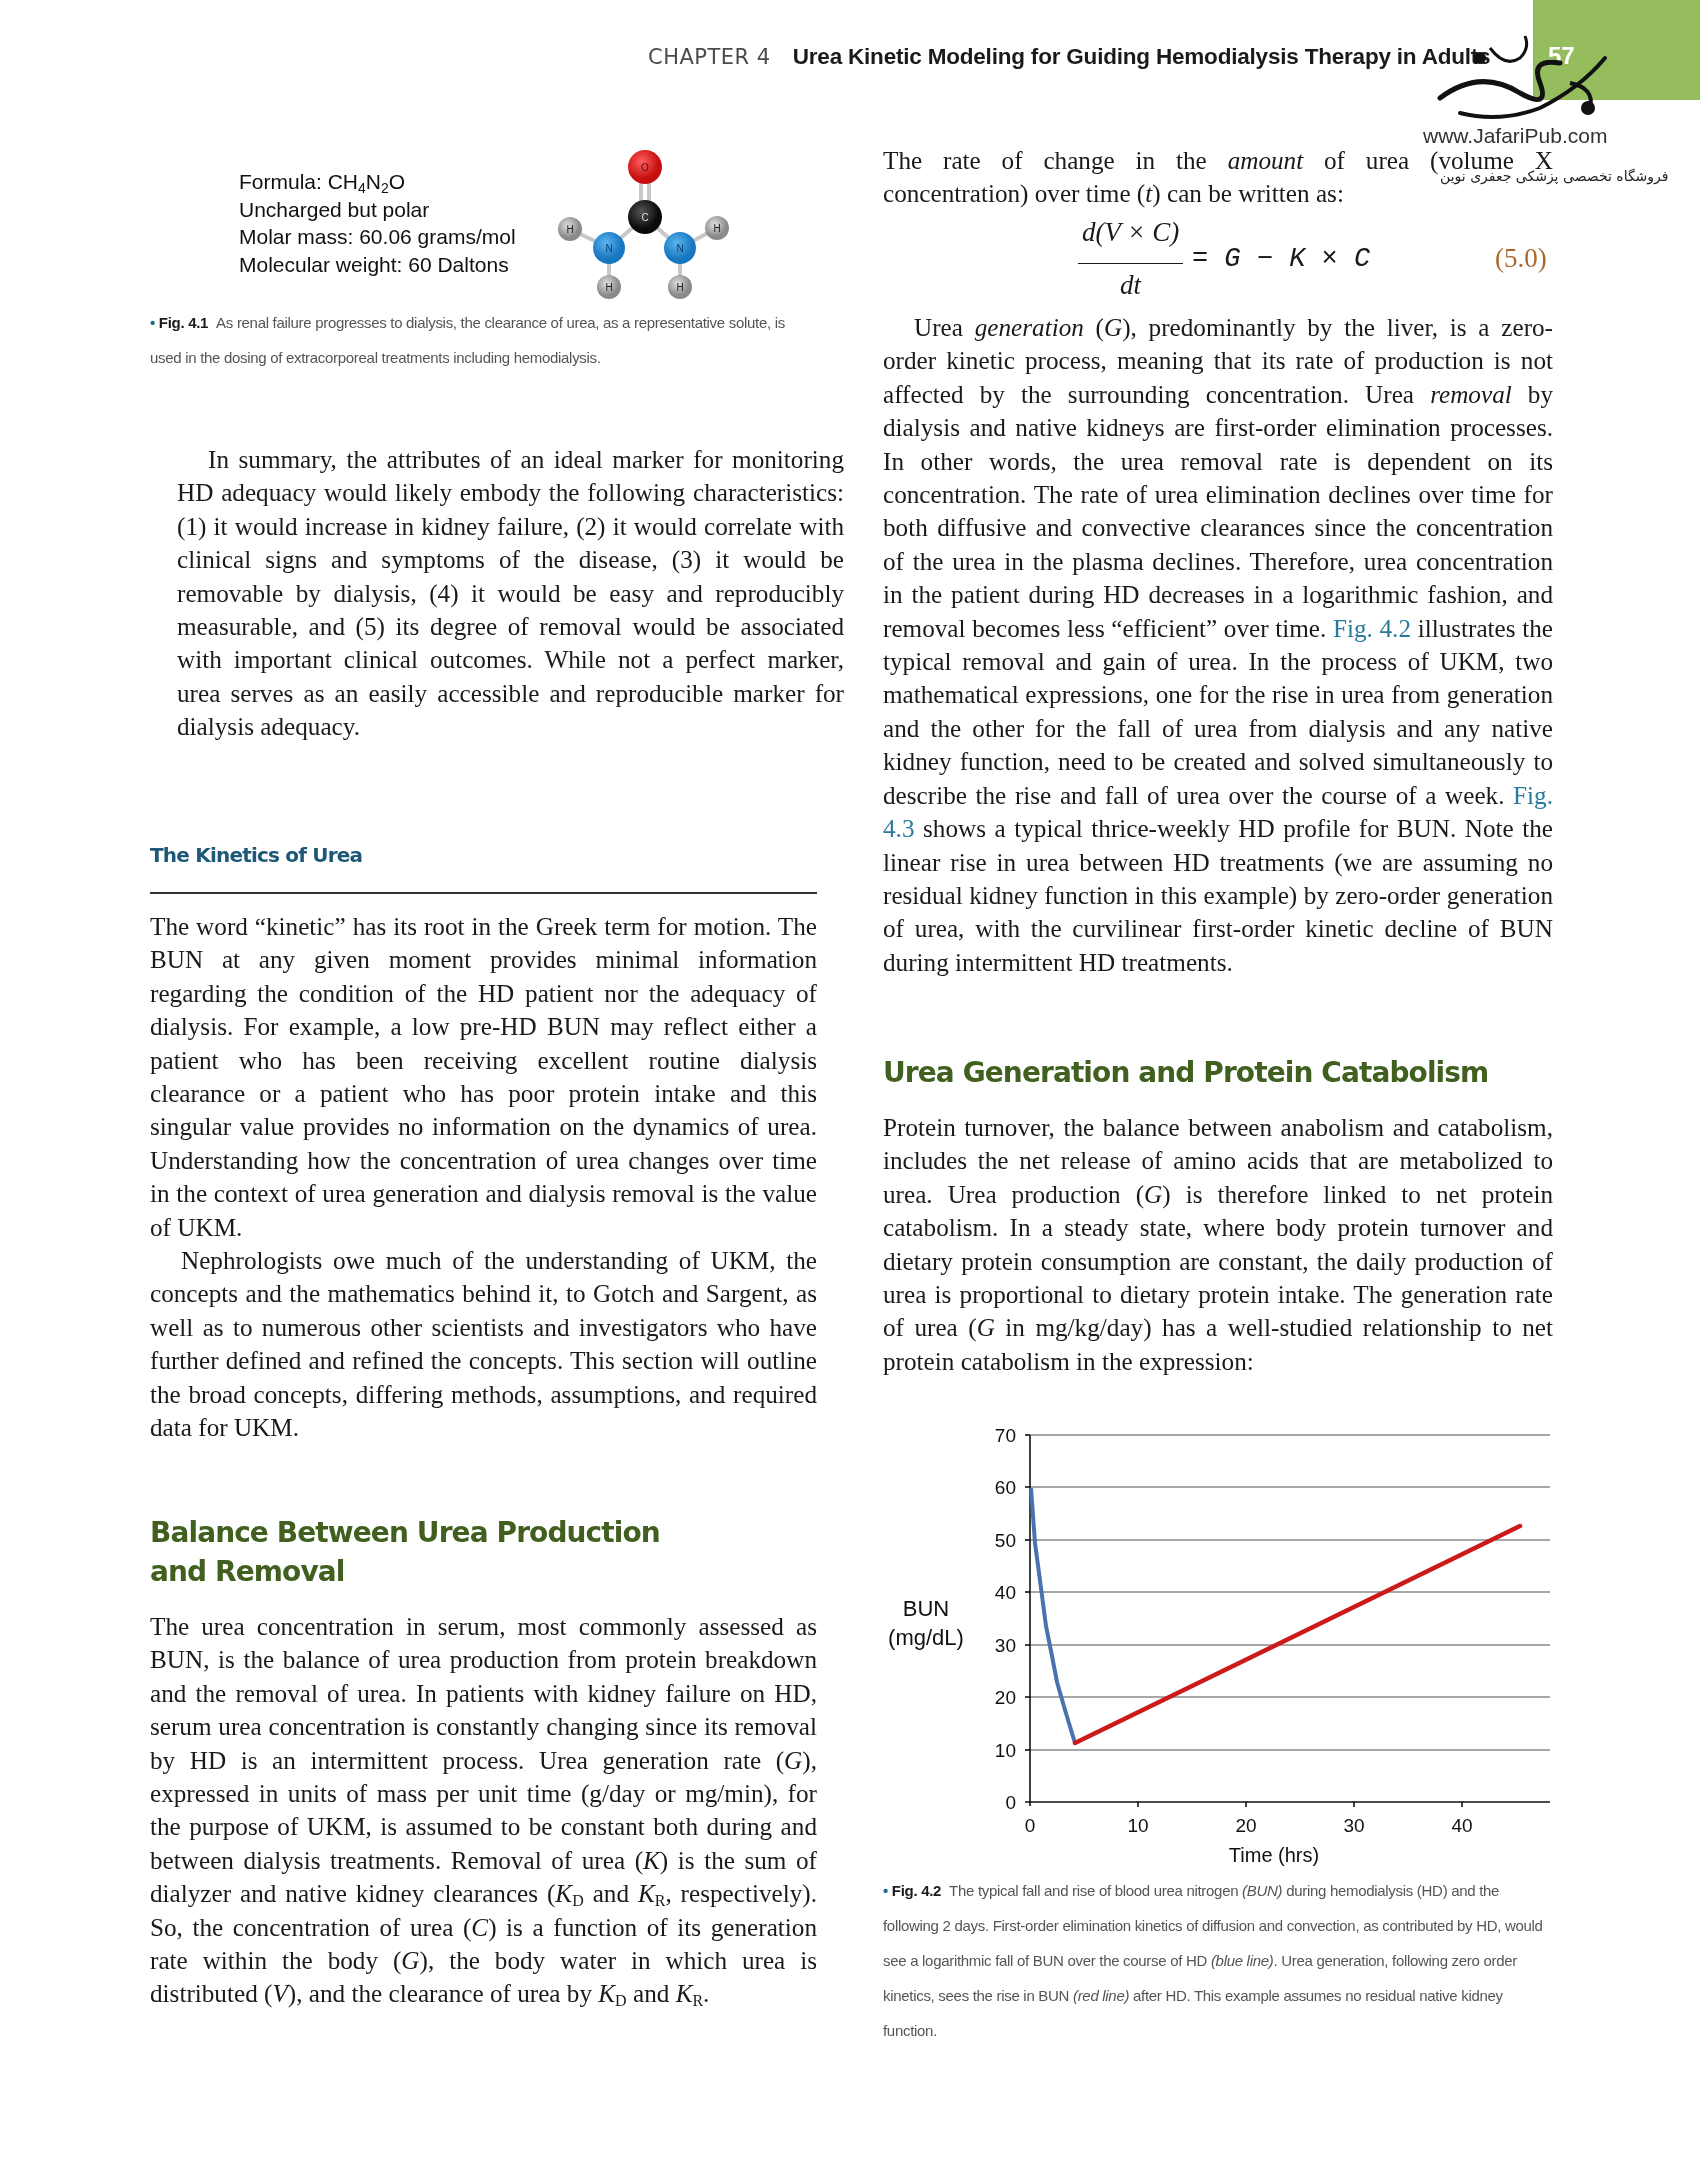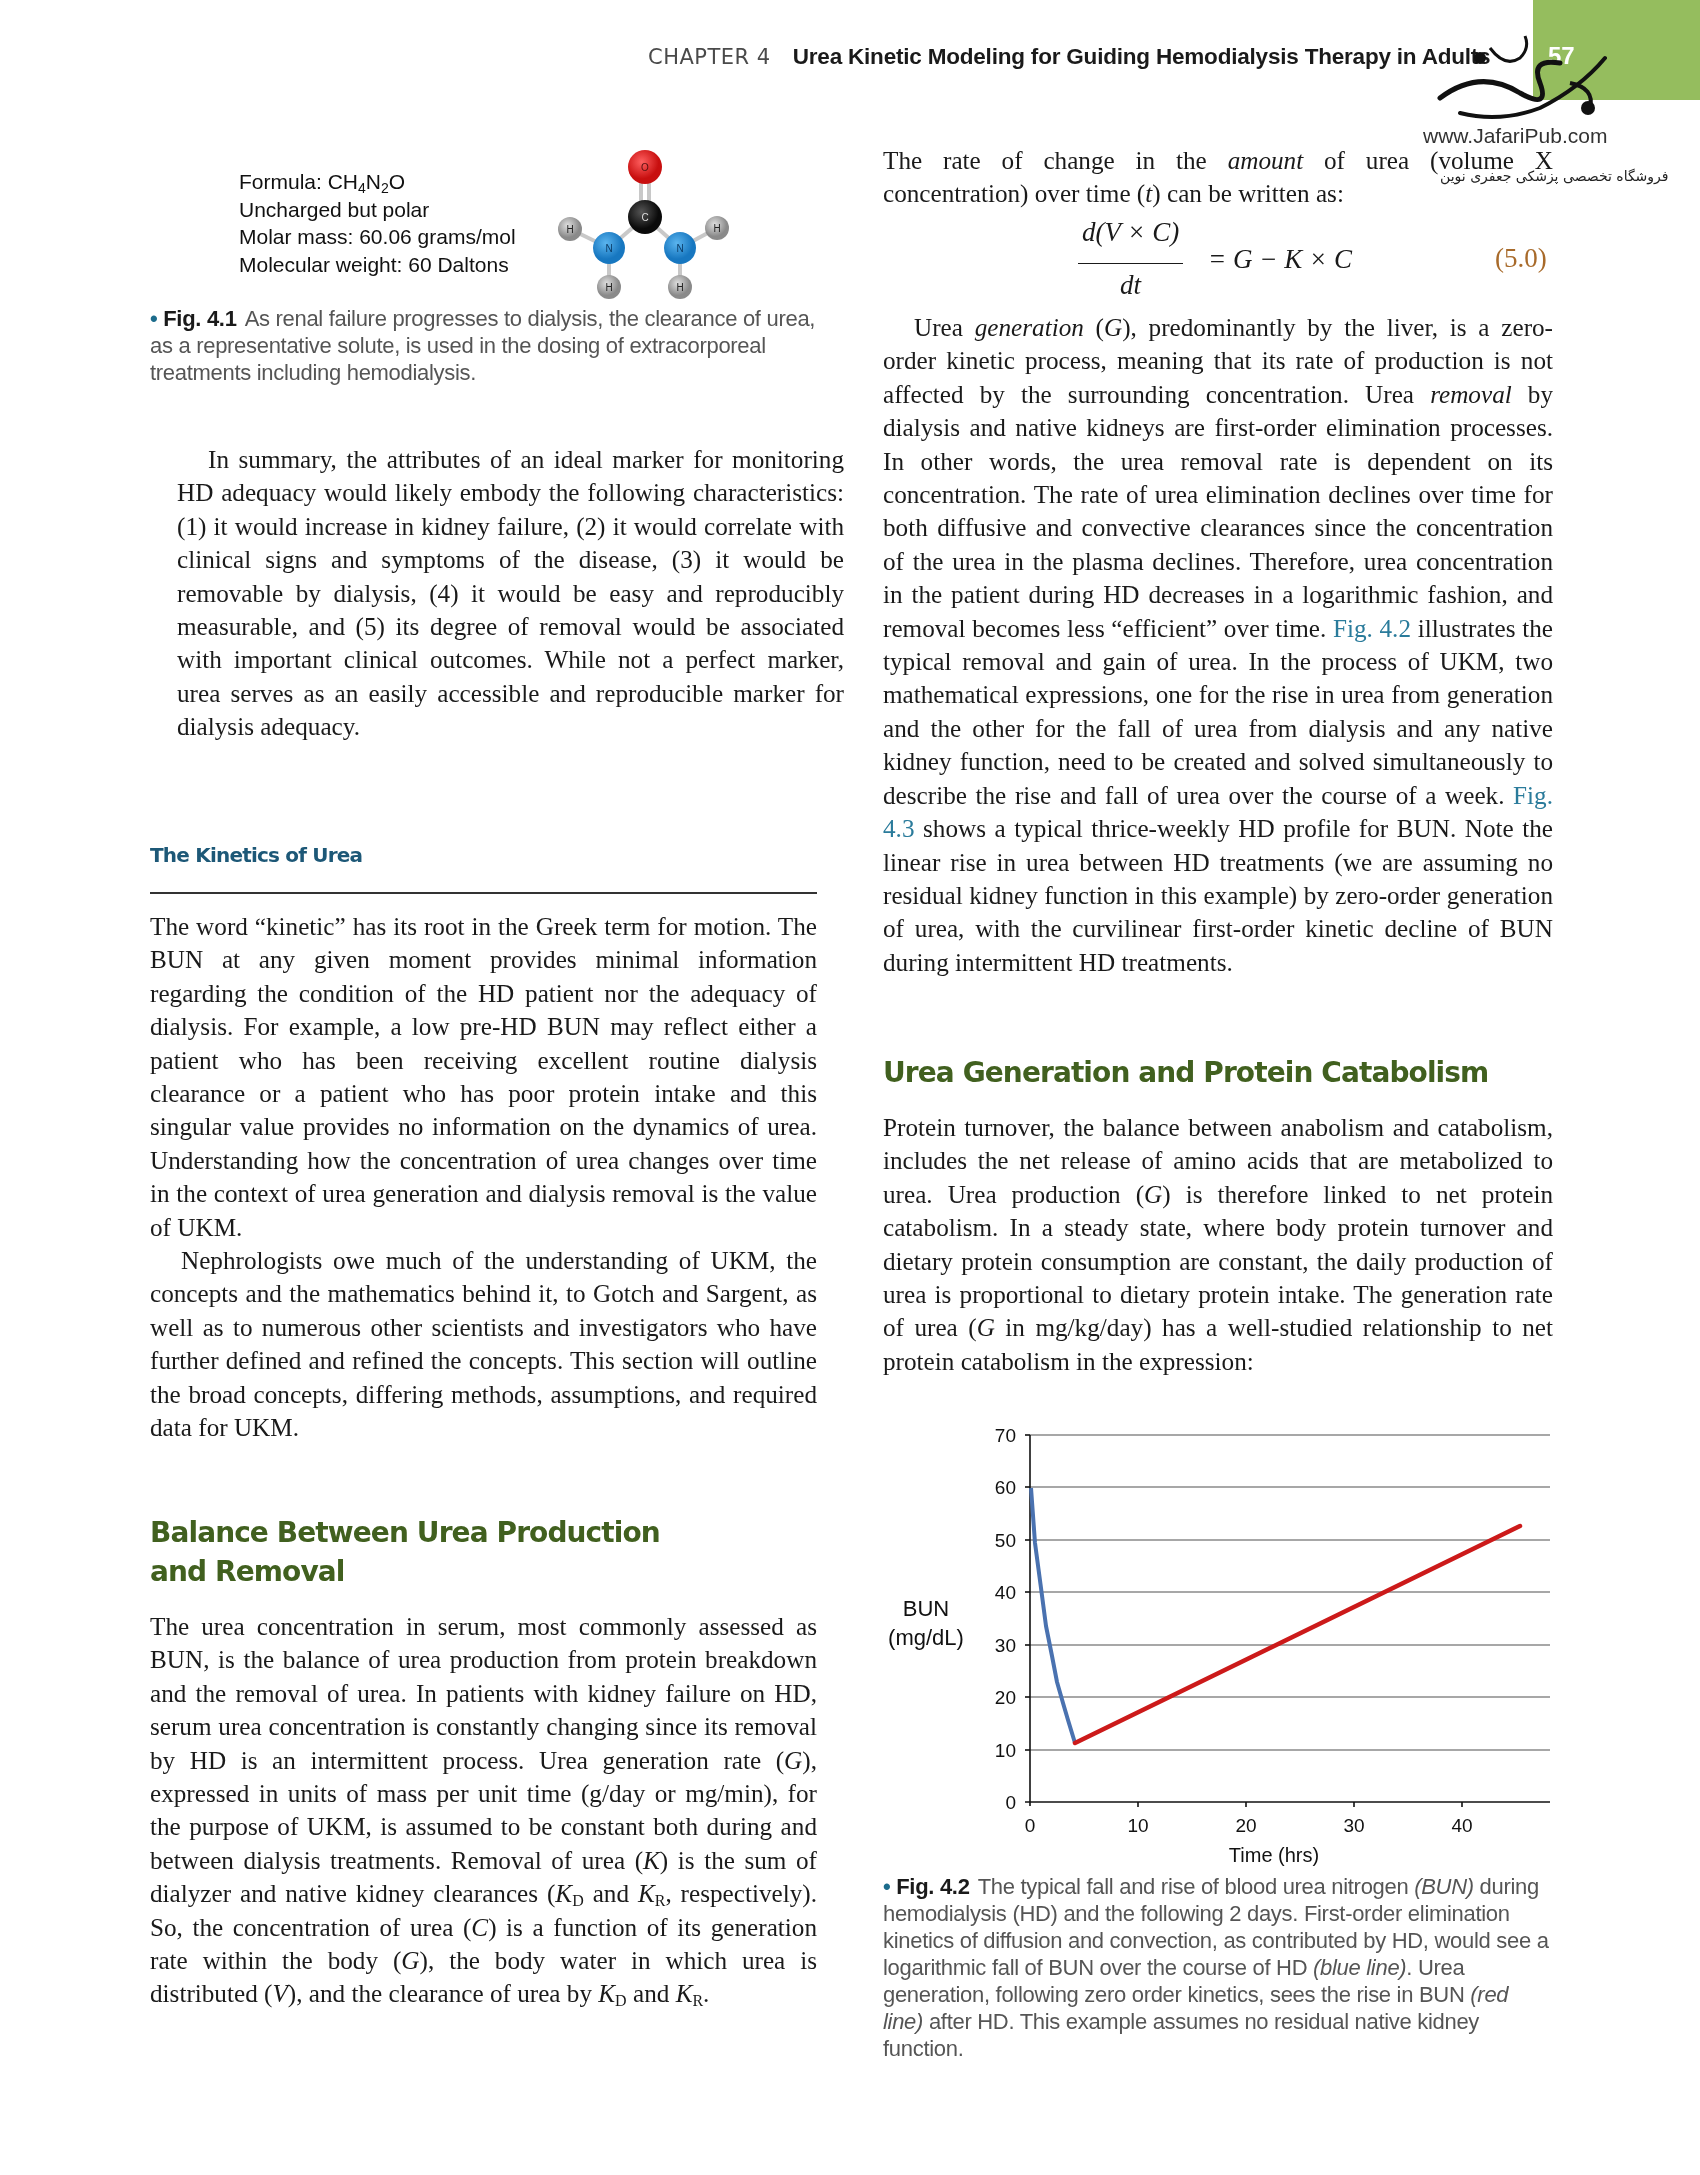--- a/index.html
+++ b/index.html
@@ -10,21 +10,21 @@
   .page-box { left:1533px; top:0; width:167px; height:100px; background:#95bd5e; }
   .page-num { left:1548px; top:42px; font-family:"Liberation Sans", sans-serif; font-weight:bold; font-size:24px; color:#ffffff; }
   .wm-logo { left:1420px; top:28px; width:200px; height:100px; }
   .wm-url { left:1423px; top:124px; font-family:"Liberation Sans", sans-serif; font-size:21px; color:#333; }
   .wm-fa { left:1440px; top:168px; font-family:"DejaVu Sans", sans-serif; font-size:14px; color:#222; direction:rtl; white-space:nowrap; }
 
   .mol-text { left:239px; top:168px; font-family:"Liberation Sans", sans-serif; font-size:21px; line-height:27.5px; color:#111; }
   .mol-text sub { font-size:14px; vertical-align:-4px; line-height:0; }
   .mol-svg { left:540px; top:140px; width:220px; height:170px; }
 
-  .caption { font-family:"Liberation Sans", sans-serif; font-size:22px; line-height:27px; color:#555; letter-spacing:-0.3px; }
+  .caption { font-family:"Liberation Sans", sans-serif; font-size:15px; line-height:35px; color:#555; letter-spacing:-0.3px; }
   .caption .bullet { color:#1c6c8c; font-weight:bold; }
   .caption .figlbl { color:#1a1a1a; font-weight:bold; font-family:"Liberation Sans", sans-serif; margin-right:8px; }
   .caption i { font-style:italic; }
 
   .body-text { font-size:25.2px; line-height:33.4px; text-align:justify; color:#1a1a1a; }
   .body-text p { margin:0; }
   .indent { text-indent:31px; }
   .link { color:#2a7b9b; }
   sub.k { font-size:16px; vertical-align:-4px; line-height:0; }
 
@@ -155,21 +155,21 @@
 
 <div class="abs body-text" style="left:883px; top:144px; width:670px;">
   <p><span>The rate of change in the </span><i>amount</i><span> of urea (volume X concentration) over time (</span><i>t</i><span>) can be written as:</span></p>
 </div>
 
 <div class="abs eq">
   <div style="display:inline-block; text-align:center; vertical-align:middle;">
     <div style="border-bottom:1.5px solid #1a1a1a; padding:0 4px 15px 4px;">d(V × C)</div>
     <div style="padding-top:6px;">dt</div>
   </div>
-  <span style="vertical-align:middle; margin-left:18px;">= G − K × C</span>
+  <span style="vertical-align:middle; margin-left:2px;font-family:Liberation Mono, monospace;">= G − K × C</span>
 </div>
 <div class="abs eq-num">(5.0)</div>
 
 <div class="abs body-text" style="left:883px; top:311px; width:670px;">
   <p class="indent"><span>Urea </span><i>generation</i><span> (</span><i>G</i><span>), predominantly by the liver, is a zero-order kinetic process, meaning that its rate of production is not affected by the surrounding concentration. Urea </span><i>removal</i><span> by dialysis and native kidneys are first-order elimination processes. In other words, the urea removal rate is dependent on its concentration. The rate of urea elimination declines over time for both diffusive and convective clearances since the concentration of the urea in the plasma declines. Therefore, urea concentration in the patient during HD decreases in a logarithmic fashion, and removal becomes less “efficient” over time. </span><a class="link">Fig. 4.2</a><span> illustrates the typical removal and gain of urea. In the process of UKM, two mathematical expressions, one for the rise in urea from generation and the other for the fall of urea from dialysis and any native kidney function, need to be created and solved simultaneously to describe the rise and fall of urea over the course of a week. </span><a class="link">Fig. 4.3</a><span> shows a typical thrice-weekly HD profile for BUN. Note the linear rise in urea between HD treatments (we are assuming no residual kidney function in this example) by zero-order generation of urea, with the curvilinear first-order kinetic decline of BUN during intermittent HD treatments.</span></p>
 </div>
 
 <div class="abs h-green" style="left:883px; top:1053px;">Urea Generation and Protein Catabolism</div>
 
 <div class="abs body-text" style="left:883px; top:1111px; width:670px;">

